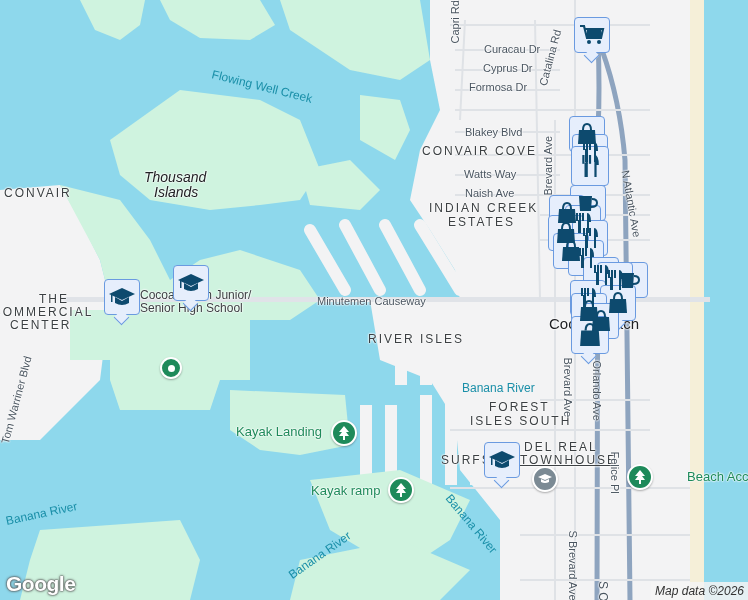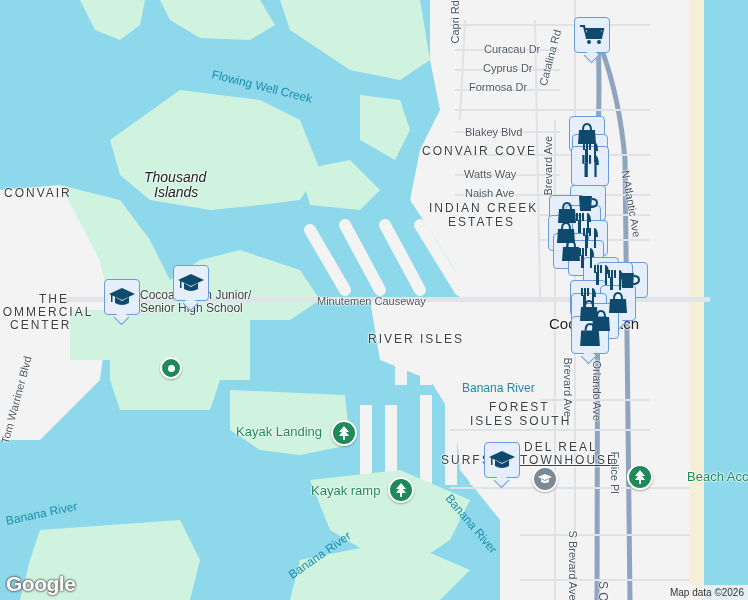--- a/index.html
+++ b/index.html
@@ -13,21 +13,21 @@
   .poi-text{font-size:13px;color:#1e8a5a;text-shadow:0 0 2px #fff,0 0 2px #fff,0 0 2px #fff;}
   .island{font-size:14px;font-style:italic;color:#202124;text-shadow:0 0 2px #fff,0 0 2px #fff,0 0 2px #fff;text-align:center;}
   .city{font-size:15px;color:#202124;text-shadow:0 0 2px #fff,0 0 2px #fff,0 0 2px #fff;}
   .school-lbl{font-size:12px;color:#3c4043;text-shadow:0 0 2px #fff,0 0 2px #fff,0 0 2px #fff;text-align:center;}
   .marker{position:absolute;width:36px;height:36px;background:#e6eefc;border:1.5px solid #6a9ae0;border-radius:4px;box-sizing:border-box;display:flex;align-items:center;justify-content:center;}
   .marker.pt::after{content:"";position:absolute;left:11px;bottom:-9px;width:10px;height:10px;background:#e6eefc;border-right:1.5px solid #6a9ae0;border-bottom:1.5px solid #6a9ae0;transform:rotate(45deg);}
   .marker svg{position:relative;z-index:2;}
   .pin-green{position:absolute;width:22px;height:22px;border-radius:50%;background:#1e8a5a;border:2px solid #fff;box-shadow:0 1px 2px rgba(0,0,0,.3);display:flex;align-items:center;justify-content:center;}
   .pin-grey{position:absolute;width:22px;height:22px;border-radius:50%;background:#7b8a94;border:2px solid #fff;box-shadow:0 1px 2px rgba(0,0,0,.3);display:flex;align-items:center;justify-content:center;}
   .google{position:absolute;left:6px;bottom:4px;font-size:21px;font-weight:bold;color:#fff;letter-spacing:-0.5px;text-shadow:0 0 1px #555,0 0 2px #555,0 0 3px #555;}
-  .attrib{position:absolute;right:0;bottom:0;background:rgba(245,245,245,0.85);font-size:10px;color:#333;padding:2px 4px;}
+  .attrib{position:absolute;right:0;bottom:0;background:rgba(245,245,245,0.85);font-size:12px;color:#333;padding:2px 4px;font-style:italic;}
 </style>
 </head>
 <body>
 
 <div id="map">
   <svg class="base" width="748" height="600" viewBox="0 0 748 600">
 
     <rect x="0" y="0" width="748" height="600" fill="#8ed8ec"></rect>
 
     <path d="M430 0 L700 0 L700 600 L500 600 L500 520 L460 470 L455 420 L430 380 L380 360 L370 300 L460 300 L455 270 L430 230 L410 200 L420 150 L440 110 L430 60 Z" fill="#f3f3f4"></path>

